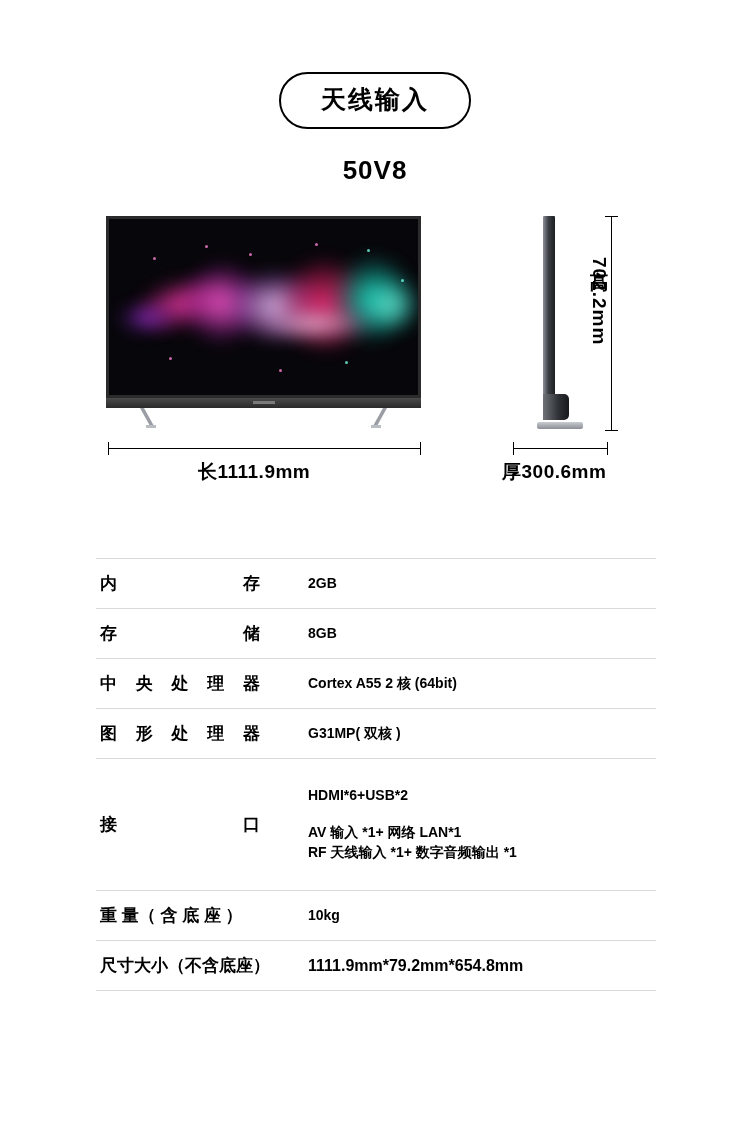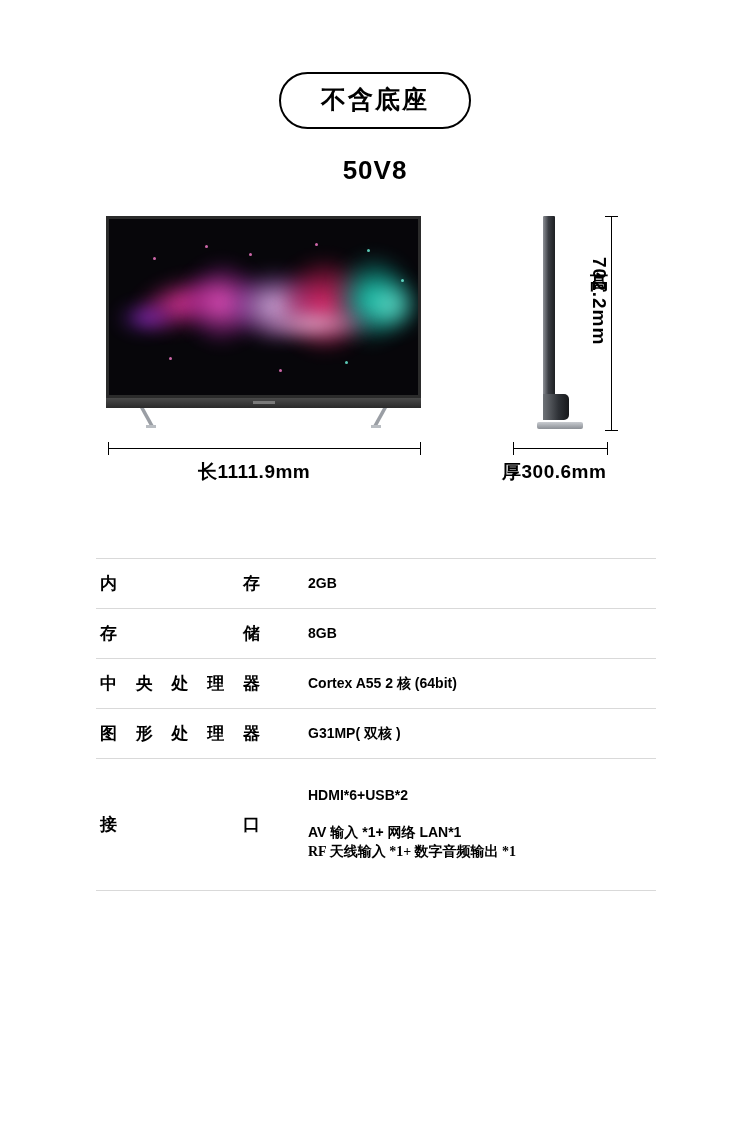--- a/index.html
+++ b/index.html
@@ -200,21 +200,21 @@
   }
   .v.small { font-size: 16px; }
   .port-row .v { padding: 10px 0 12px 4px !important; }
   .port-line { white-space: nowrap; }
   .tall { height: 132px; }
 </style>
 </head>
 <body>
 
 <div class="badge-wrap">
-  <div class="badge">不含底座</div>
+  <div class="badge">天线输入</div>
 </div>
 <div class="model-wrap">
   <div class="model">50V8</div>
 </div>
 
 <div class="diagram">
 
   <div class="tv-front">
     <div class="tv-screen">
       <div class="glow g1"></div>
@@ -325,21 +325,29 @@
     <tr class="port-row">
       <td class="k tall">
         <div class="spread">
           <span>接</span>
           <span>口</span>
         </div>
       </td>
       <td class="v">
         <div class="port-line">HDMI*6+USB*2</div>
         <div class="port-line" style="margin-top:17px;">AV 输入 *1+ 网络 LAN*1</div>
-        <div class="port-line" style="font-family:Liberation Serif, serif;">RF 天线输入 *1+ 数字音频输出 *1</div>
-      </td>
-    </tr>
-
-
-
-
+        <div class="port-line" style="">RF 天线输入 *1+ 数字音频输出 *1</div>
+      </td>
+    </tr>
+
+    <tr>
+      <td class="k">重 量（ 含 底 座 ）</td>
+      <td class="v">10kg</td>
+    </tr>
+
+
+
+    <tr>
+      <td class="k">尺寸大小（不含底座）</td>
+      <td class="v small">1111.9mm*79.2mm*654.8mm</td>
+    </tr>
   </tbody>
 </table>
 
 </body></html>

